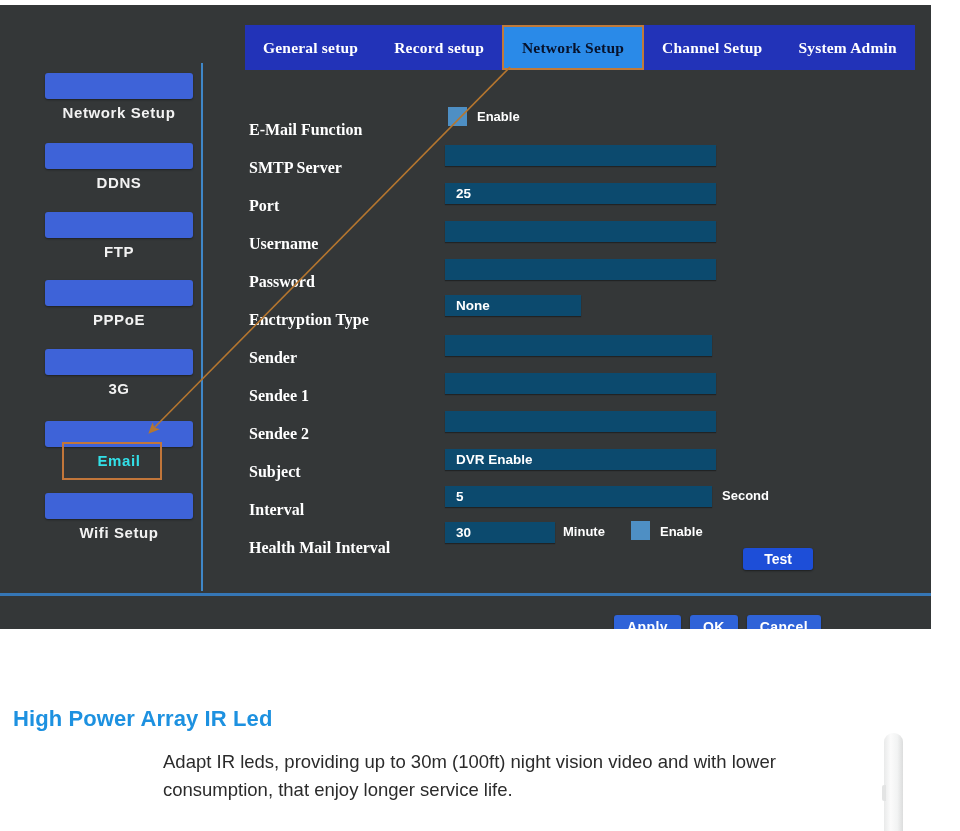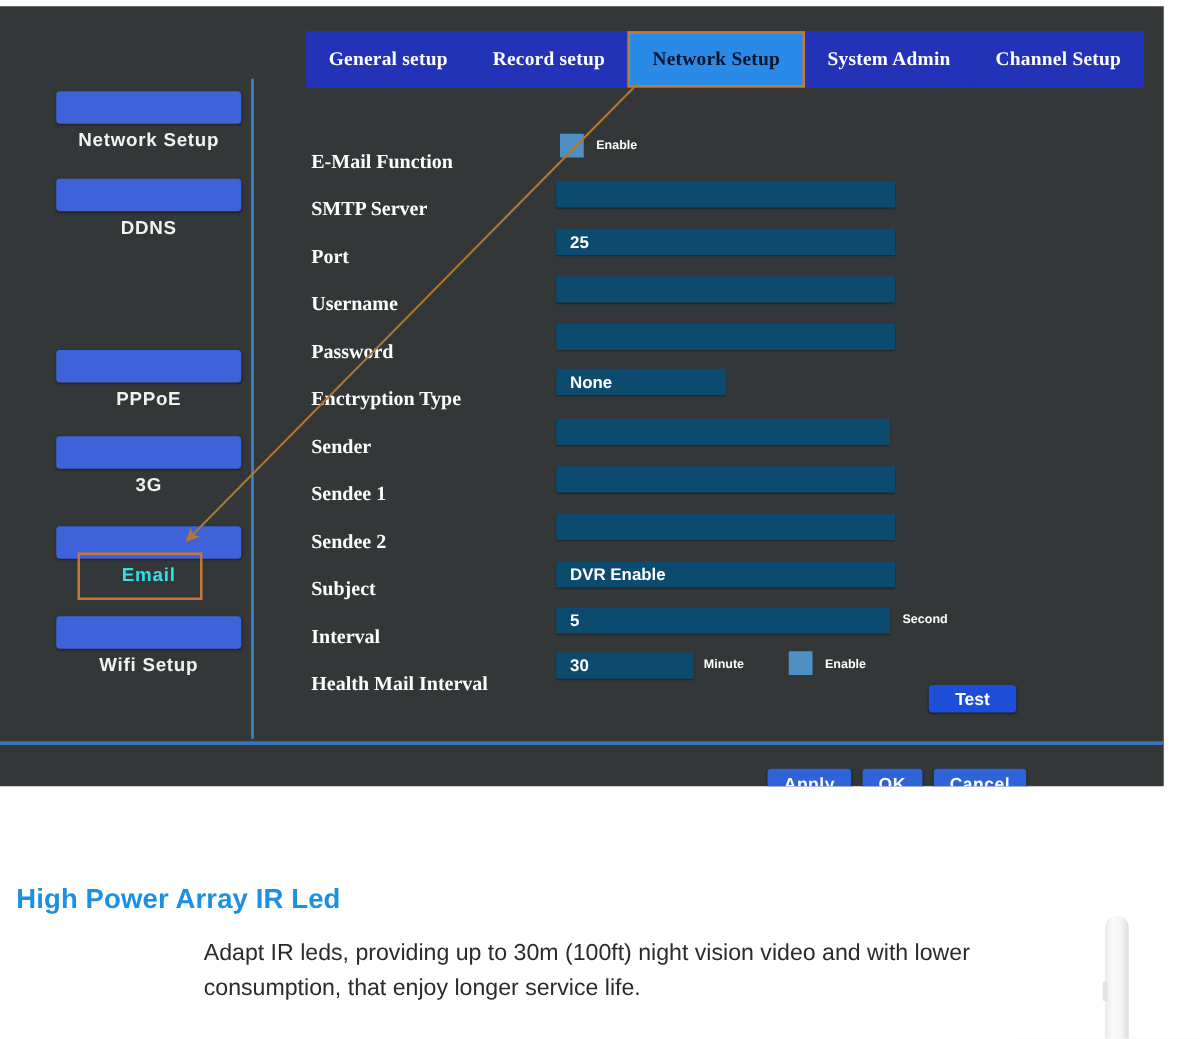--- a/index.html
+++ b/index.html
@@ -159,21 +159,21 @@
   }
   .checkbox {
     position: absolute;
     width: 19px;
     height: 19px;
     background: #4e8fc4;
   }
   .side-text {
     position: absolute;
     color: #ffffff;
-    font-size: 10px;
+    font-size: 13px;
     font-weight: bold;
     font-family: "Liberation Sans", sans-serif;
     white-space: nowrap;
     line-height: 20px;
   }
 
   
   .test-btn {
     position: absolute;
     left: 743px;
@@ -280,32 +280,36 @@
 <body>
 
 <div id="root">
 
   <div class="dvr-panel">
 
     <div class="tabbar">
       <div class="tab">General setup</div>
       <div class="tab">Record setup</div>
       <div class="tab active">Network Setup</div>
+      <div class="tab">Channel Setup</div>
       <div class="tab">System Admin</div>
-      <div class="tab">Channel Setup</div>
     </div>
 
     <div class="sidebar">
       <div class="side-item" style="top:8px">
         <div class="side-bar-chip"></div>
         <div class="side-label">Network  Setup</div>
       </div>
       <div class="side-item" style="top:78px">
         <div class="side-bar-chip"></div>
         <div class="side-label">DDNS</div>
+      </div>
+      <div class="side-item" style="top:147px">
+        <div class="side-bar-chip"></div>
+        <div class="side-label">FTP</div>
       </div>
       <div class="side-item" style="top:215px">
         <div class="side-bar-chip"></div>
         <div class="side-label">PPPoE</div>
       </div>
       <div class="side-item" style="top:284px">
         <div class="side-bar-chip"></div>
         <div class="side-label">3G</div>
       </div>
       <div class="side-item" style="top:356px">

